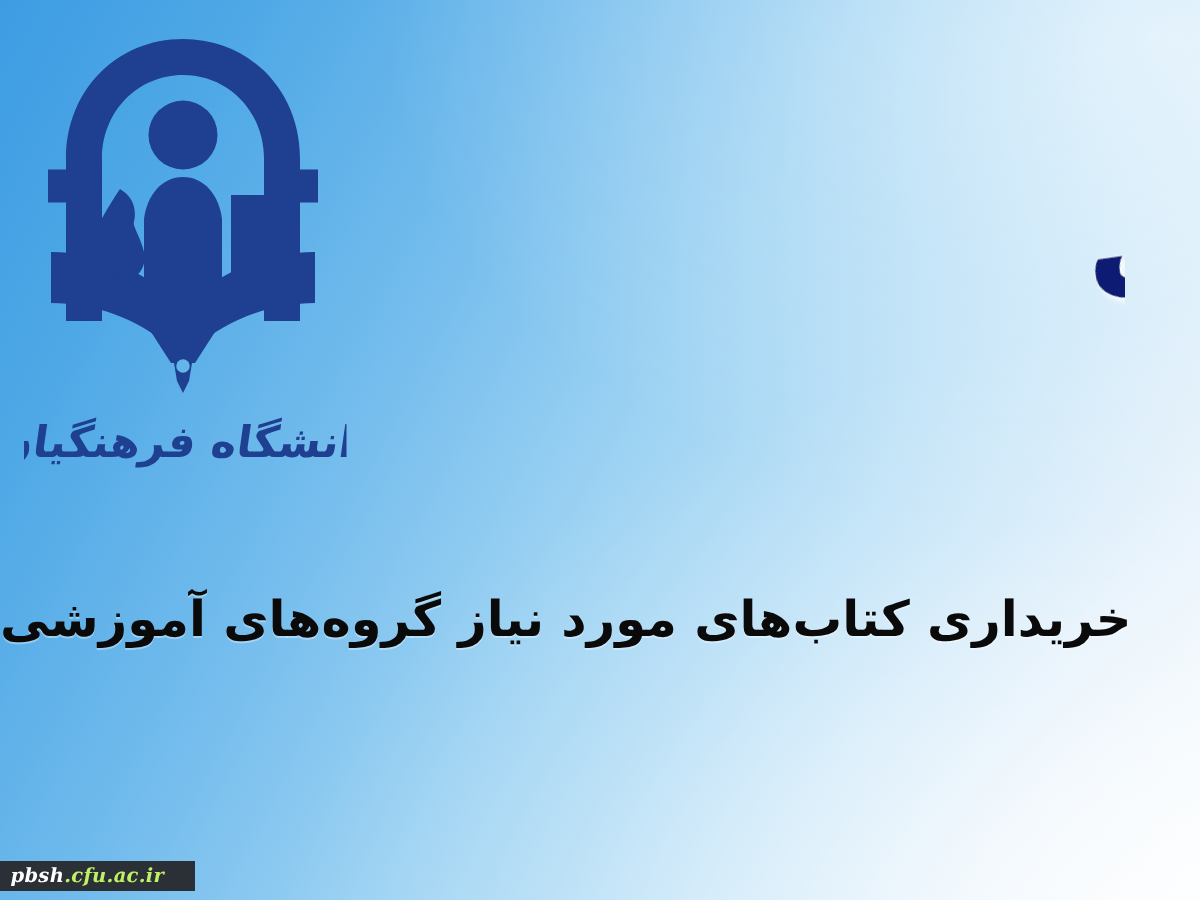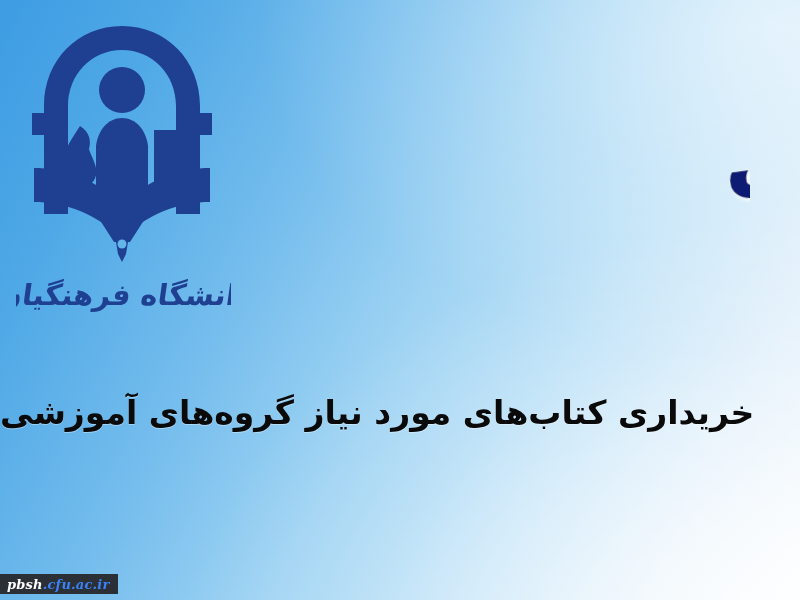--- a/index.html
+++ b/index.html
@@ -99,34 +99,34 @@
     line-height: 1.25;
     text-shadow: 0 1px 0 rgba(255,255,255,0.35);
   }
 
   
   .watermark {
     position: absolute;
     left: 0;
     bottom: 6px;
     height: 20px;
-    padding: 0 9px 0 7px;
+    padding: 0 21px 0 7px;
     display: flex;
     align-items: center;
     background: #2b2f36;
     direction: ltr;
     font-family: "DejaVu Serif", "Liberation Serif", serif;
     font-size: 13px;
     font-style: italic;
     font-weight: 700;
     line-height: 1;
     letter-spacing: 0.2px;
   }
   .wm-prefix { color: #ffffff; }
-  .wm-domain { color: #3b82f6; }
+  .wm-domain { color: #bef264; }
 </style>
 </head>
 <body>
 
 <div class="poster">
 
   <div class="logo-block">
 
     <svg class="logo-mark" viewBox="0 0 200 250" aria-hidden="true">
       <g fill="#1f3f90">

